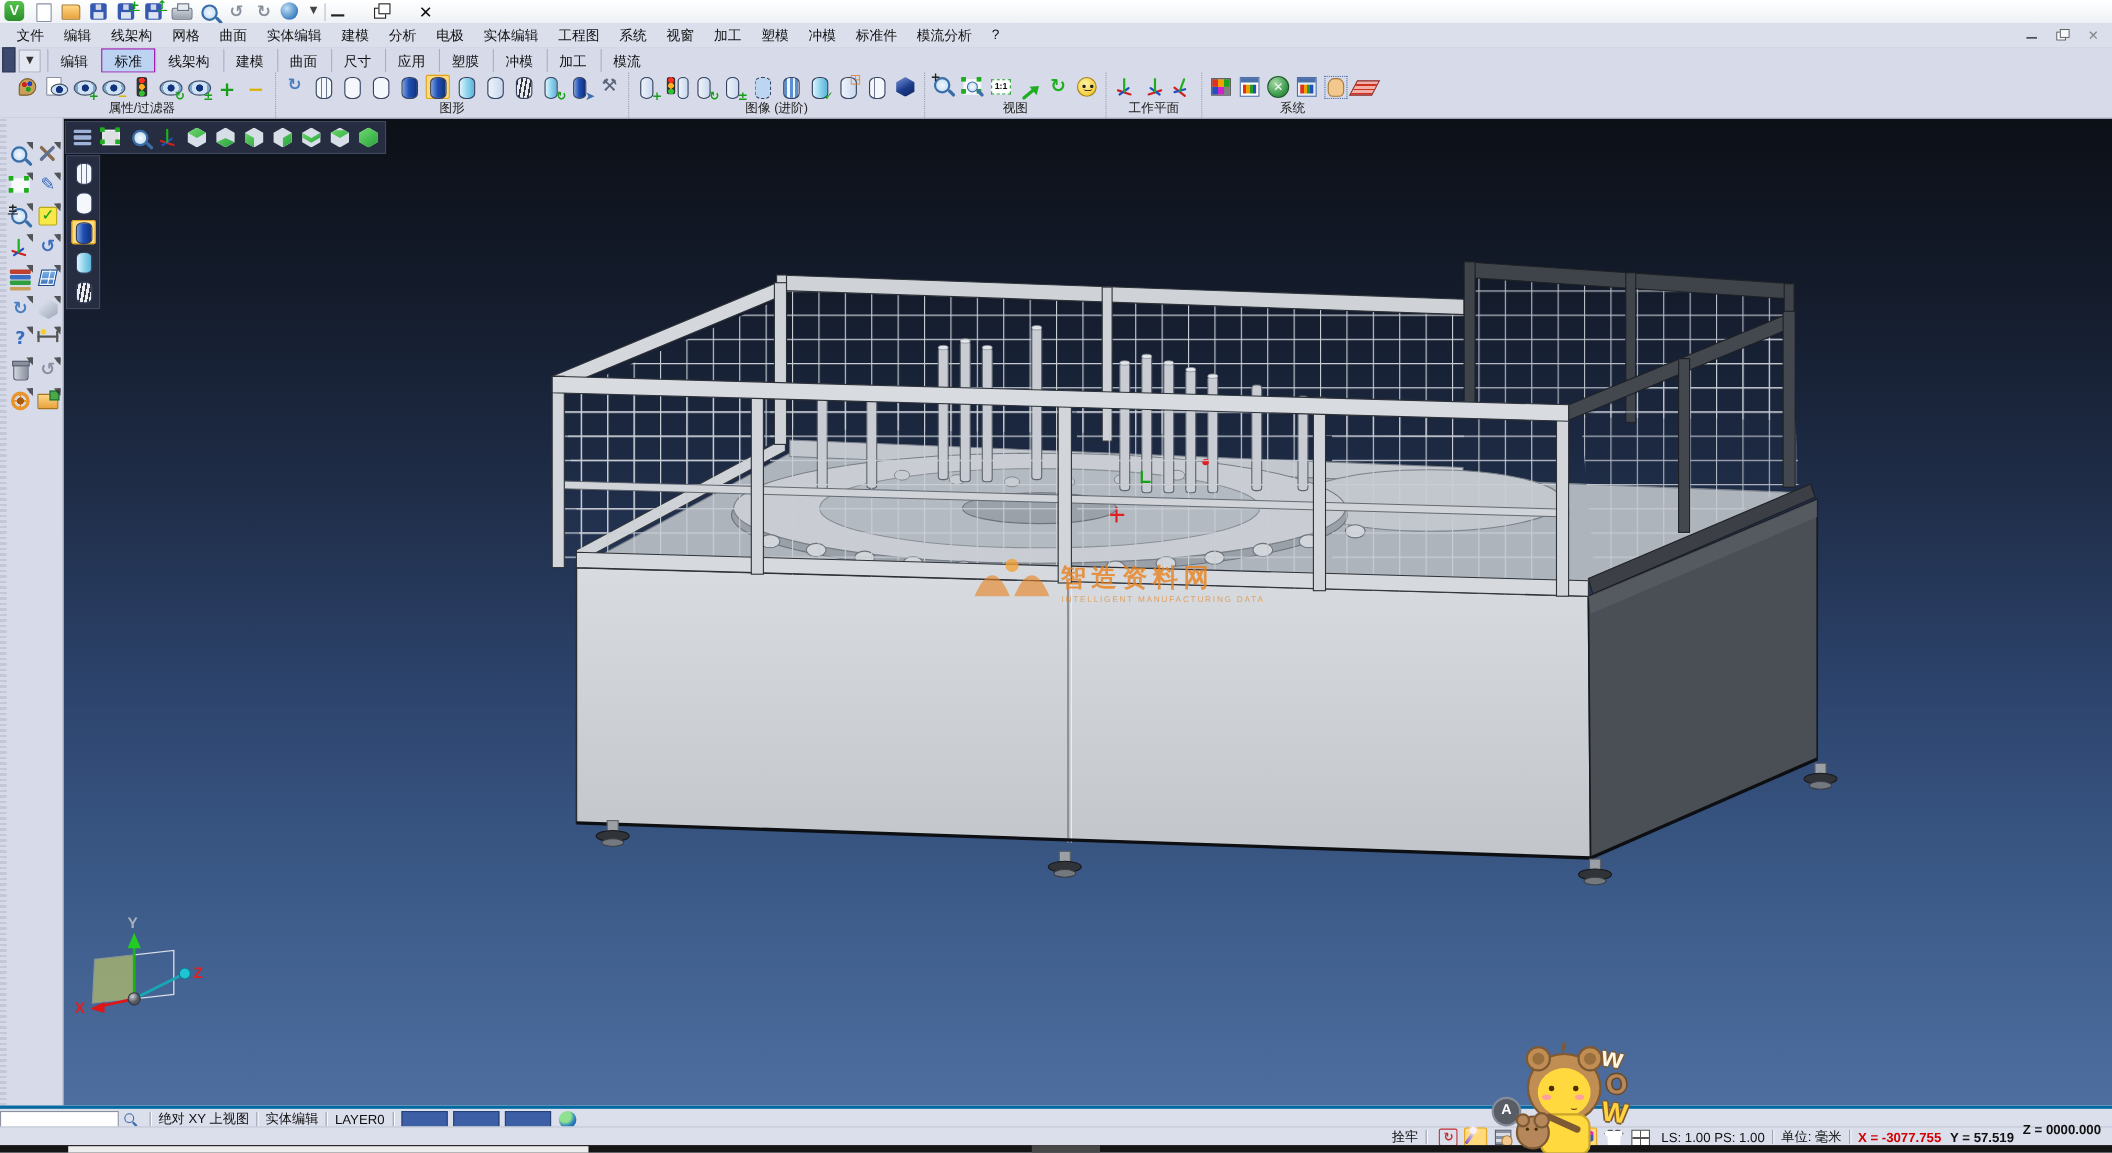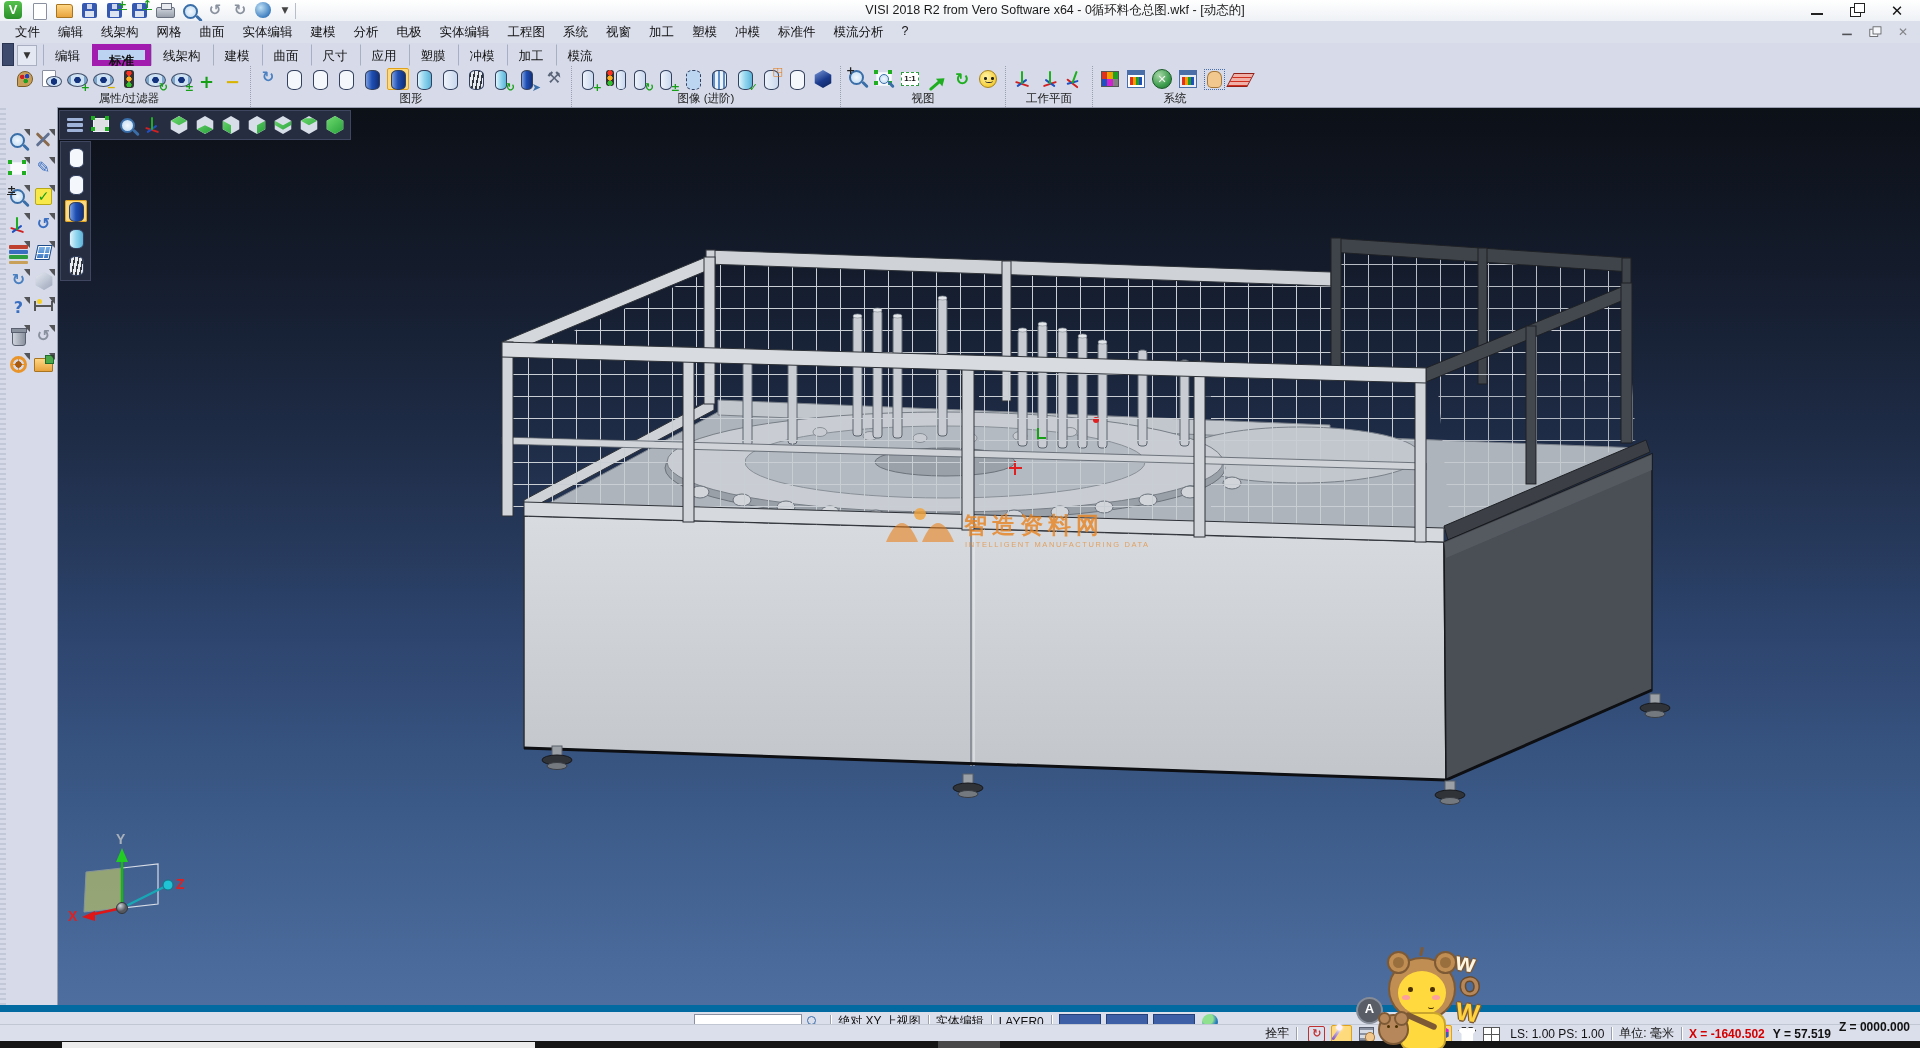--- a/index.html
+++ b/index.html
@@ -42,21 +42,21 @@
   .mitems{display:flex;padding-left:6px}
   .mitem{padding:2px 9px;font-size:12.5px;color:#111;white-space:nowrap}
   .child-controls{margin-left:auto;display:flex;gap:14px;margin-right:10px;opacity:.75}
   .child-controls .wb{transform:scale(.8)}
   
   .tabbar{position:absolute;left:0;top:43px;right:0;height:23px;z-index:10;background:#d7dbe9;display:flex;align-items:flex-end}
   .tab-lead{width:10px;height:21px;background:#3d4a6e;border:1px solid #2a3552;margin:0 3px 0 2px}
   .tab-drop{width:18px;height:19px;text-align:center;font:9px/19px "DejaVu Sans",sans-serif;color:#333;border:1px solid #aab0c2;background:#e4e8f2;margin-right:6px}
   .titems{display:flex;height:22px}
   .tab{padding:3px 11px;font-size:12.5px;color:#111;border:1px solid transparent;border-left:1px solid #a9afc2;white-space:nowrap}
-  .tab.active{background:#bdd3f2;border:6px solid #a21caf;font-weight:bold}
+  .tab.active{background:#bdd3f2;border:1px solid #a21caf;font-weight:normal}
   
   .ribbon{position:absolute;left:0;top:66px;right:0;height:41px;z-index:10;background:#d7dbe9;border-bottom:1px solid #9aa0b2;display:flex;padding-left:8px}
   .rgroup{display:flex;flex-direction:column;border-right:1px dotted #9aa0b0;padding:2px 6px 0 6px}
   .ricons{display:flex;gap:4px;align-items:center;height:26px}
   .rlabel{text-align:center;font-size:11.5px;color:#222;padding:1px 0 2px}
   
   .eye{position:absolute;left:1px;top:5px;width:19px;height:12px;border-radius:50%;
        background:radial-gradient(circle at 50% 50%,#12327e 0 3px,#cfe2f4 3.5px 7px,#7fa8cf 7px);border:1px solid #44506a}
   .bdg{position:absolute;right:-2px;bottom:-3px;font:bold 11px/11px "DejaVu Sans",sans-serif}
   .bdg.gp{color:#17a017}.bdg.ym{color:#d8b400}.bdg.rf{color:#17a017}
@@ -155,22 +155,22 @@
   .measure::before{left:0}.measure::after{right:0}
   .measure i{position:absolute;left:3px;top:-6px;width:5px;height:5px;background:#f8d020;border-radius:50%}
   
   .viewport{position:absolute;left:57px;top:107px;right:0;bottom:43px;z-index:1;
     background:linear-gradient(180deg,#0c1017 0%,#131a29 16%,#1f2d48 38%,#2e4670 60%,#3d5c8a 80%,#49699a 94%,#4d6e9e 100%)}
   .vp-svg{position:absolute;left:0;top:0;width:1920px;height:1048px;z-index:2;pointer-events:none}
   
   .ovh{position:absolute;left:59px;top:110px;height:28px;z-index:5;background:#272d40;border:1px solid #3e4660;display:flex;align-items:center;gap:4px;padding:0 4px}
   .ovv{position:absolute;left:60px;top:141px;width:29px;z-index:5;background:#272d40;border:1px solid #3e4660;display:flex;flex-direction:column;align-items:center;gap:5px;padding:4px 0}
   
-  .status1{position:absolute;left:0;right:0;top:1005px;height:19px;background:#dbdfec;border-top:7px solid #0369a1;z-index:10;
-           display:flex;align-items:center;justify-content:center;font-size:12px;color:#111}
+  .status1{position:absolute;left:0;right:0;top:1005px;height:19px;background:#dbdfec;border-top:3px solid #0369a1;z-index:10;
+           display:flex;align-items:center;justify-content:flex-start;font-size:12px;color:#111}
   .status2{position:absolute;left:0;right:0;top:1024px;height:17px;background:#dbdfec;border-top:1px solid #c2c7d4;z-index:10;
            display:flex;align-items:center;justify-content:flex-end;font-size:12px;color:#111}
   .ssep{width:1px;height:13px;background:#9aa0ae;box-shadow:1px 0 0 #fff;margin:0 7px;flex:none}
   .sbox{width:106px;height:14px;background:#fff;border:1px solid #8a90a0;flex:none}
   .mag-s{width:13px;height:13px;position:relative;margin:0 4px;flex:none}
   .mag-s::before{content:"";position:absolute;left:1px;top:1px;width:7px;height:7px;border:1.8px solid #3a6ea8;border-radius:50%}
   .mag-s::after{content:"";position:absolute;width:5px;height:2px;background:#3a6ea8;transform:rotate(45deg);right:0;bottom:1px}
   .swatch{width:40px;height:13px;background:#3c5fa6;border:1px solid #24407a;margin-right:5px;flex:none}
   .globe{width:16px;height:16px;border-radius:50%;flex:none;margin:0 8px 0 2px;
          background:radial-gradient(circle at 35% 30%,#8fe08f 0 35%,#2a7fc0 60%,#174a80)}
@@ -255,21 +255,20 @@
       <b class="garrow">↺</b>
     </span>
   <span class="qi">
       <b class="garrow">↻</b>
     </span>
   <span class="qi">
       <b class="swirl" style="display:block"></b>
     </span>
   <span class="drop">▼</span>
   <span class="qsep"></span>
-  <span class="wtitle">VISI 2018 R2 from Vero Software x64 - 0循环料仓总图.wkf - [动态的]</span>
   <span class="winbtns">
     <b class="wb wb-min"></b>
     <b class="wb wb-rest"></b>
     <b class="wb wb-close">✕</b>
   </span>
 </div>
 
 <div class="menubar">
   <div class="mitems">
       <span class="mitem">文件</span>
@@ -879,21 +878,21 @@
   <span class="sico">
       <b class="shirt"></b>
     </span>
   <span class="sico">
       <b class="gridw"></b>
     </span>
   <span style="margin-left:6px">LS: 1.00 PS: 1.00</span>
   <span class="ssep"></span>
   <span>单位: 毫米</span>
   <span class="ssep"></span>
-  <span class="coordx">X = -1640.502</span>
+  <span class="coordx">X = -3077.755</span>
   <span class="coordyz" style="margin-left:8px">Y = 57.519</span>
   <span class="coordyz" style="margin:0 10px 13px 8px">Z = 0000.000</span>
 </div>
 
 <div class="imea">A</div>
 <div class="mascot">
   <div class="m-hood">
     <b class="m-ear l"></b>
       <b class="m-ear r"></b>
       <b class="m-sprout" style="position:absolute"></b>

